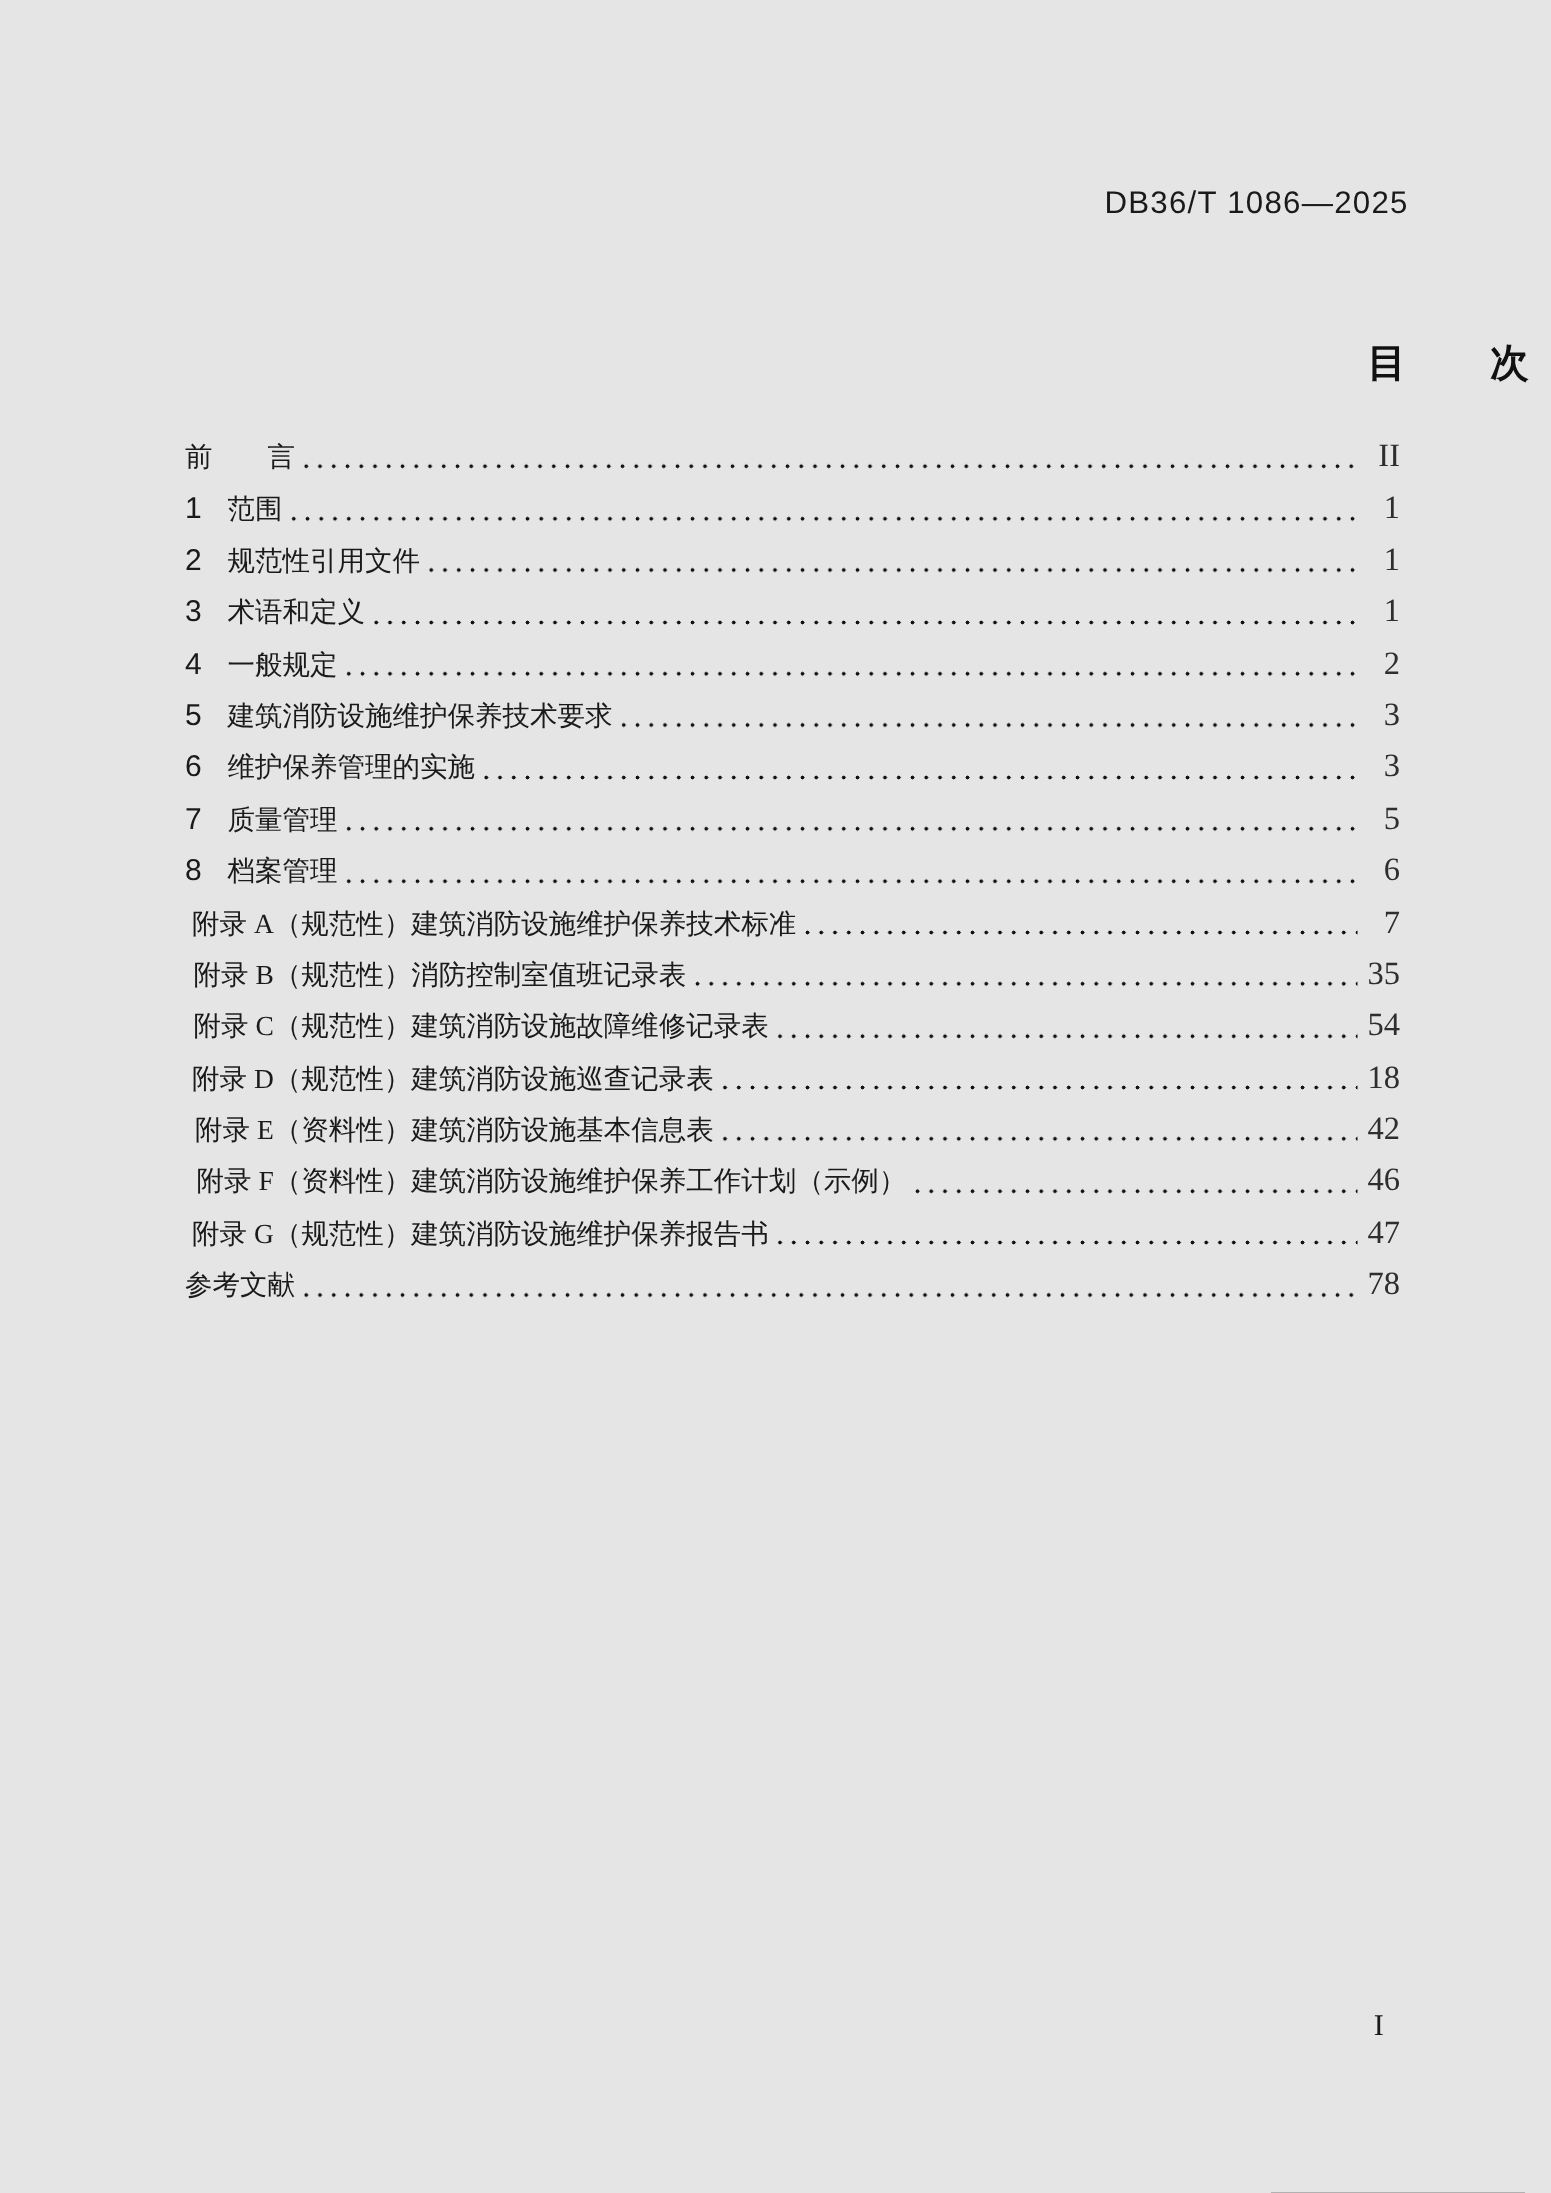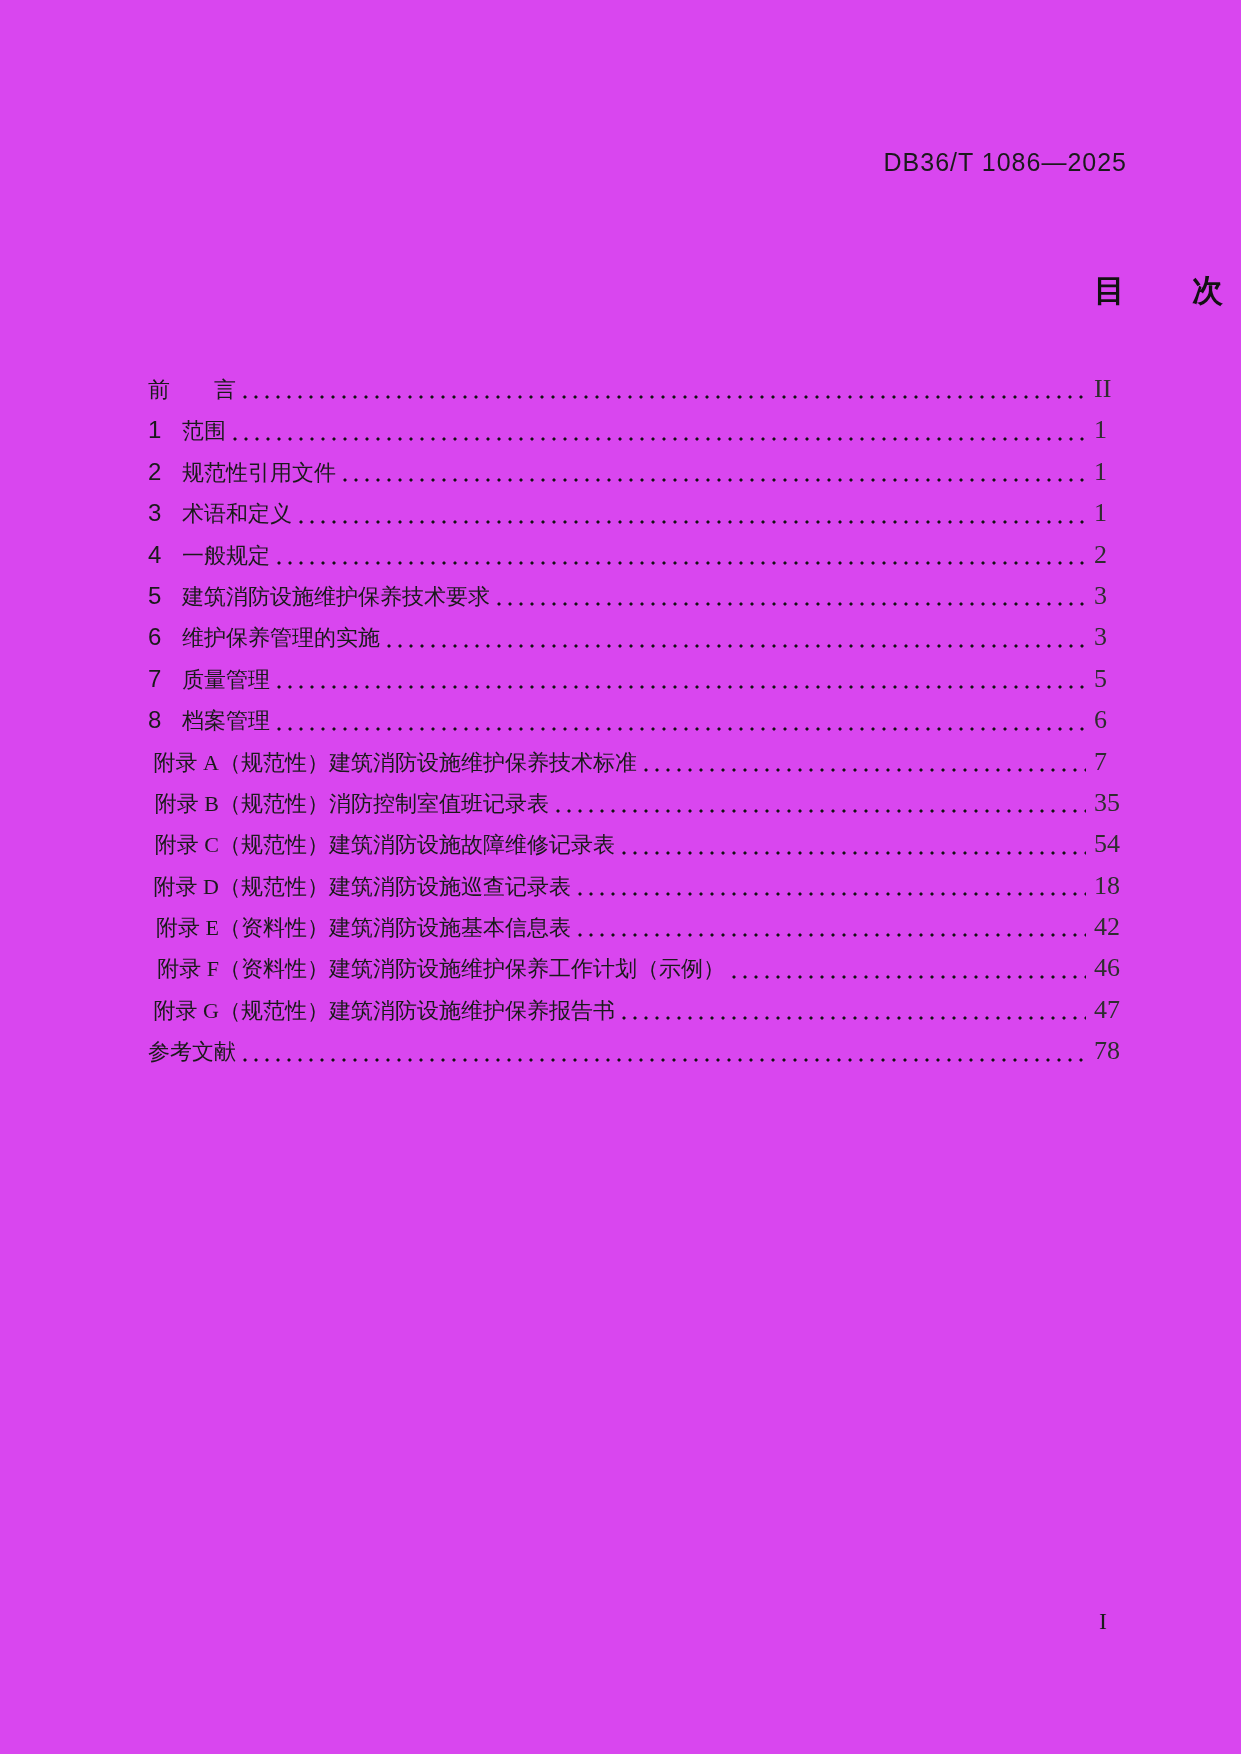--- a/index.html
+++ b/index.html
@@ -1,20 +1,20 @@
 <!DOCTYPE html>
 <html lang="zh"><head>
 <meta charset="utf-8">
 <style>
   html,body{margin:0;padding:0;background:#888;}
   .page{
     position:relative;
     width:1241px;height:1754px;
     margin:0 auto;
-    background:#d946ef;
+    background:#e5e5e5;
     font-family:"Liberation Serif","DejaVu Serif",serif;
     color:#1a1a1a;
     overflow:hidden;
   }
   .doc-code{
     position:absolute;
     top:148px;right:114px;
     font-family:"Liberation Sans","DejaVu Sans",sans-serif;
     font-size:25px;
     letter-spacing:1px;
@@ -28,21 +28,21 @@
     font-family:"Liberation Sans","DejaVu Sans",sans-serif;
     font-weight:bold;
     font-size:31px;
     letter-spacing:18px;
     text-indent:18px;
     color:#111;
     white-space:nowrap;
   }
   .toc{
     position:absolute;
-    top:368px;left:148px;
+    top:344px;left:148px;
     width:972px;
   }
   .toc-row{
     display:flex;
     align-items:baseline;
     height:41.4px;
     line-height:41.4px;
     font-size:22px;
     white-space:nowrap;
   }
@@ -61,21 +61,21 @@
     margin:0 4px 10px 7px;
     background-image:radial-gradient(circle at 2px 2px,#111 1.45px,transparent 1.7px);
     background-size:11px 4px;
     background-repeat:repeat-x;
     background-position:left center;
   }
   .pagenum{
     flex:none;
     min-width:26px;
     padding-left:4px;
-    text-align:left;
+    text-align:right;
     font-size:26px;
     color:#2e2e2e;
   }
   .footer-page{
     position:absolute;
     top:1608px;right:134px;
     font-size:24px;
     color:#1a1a1a;
   }
 </style>

